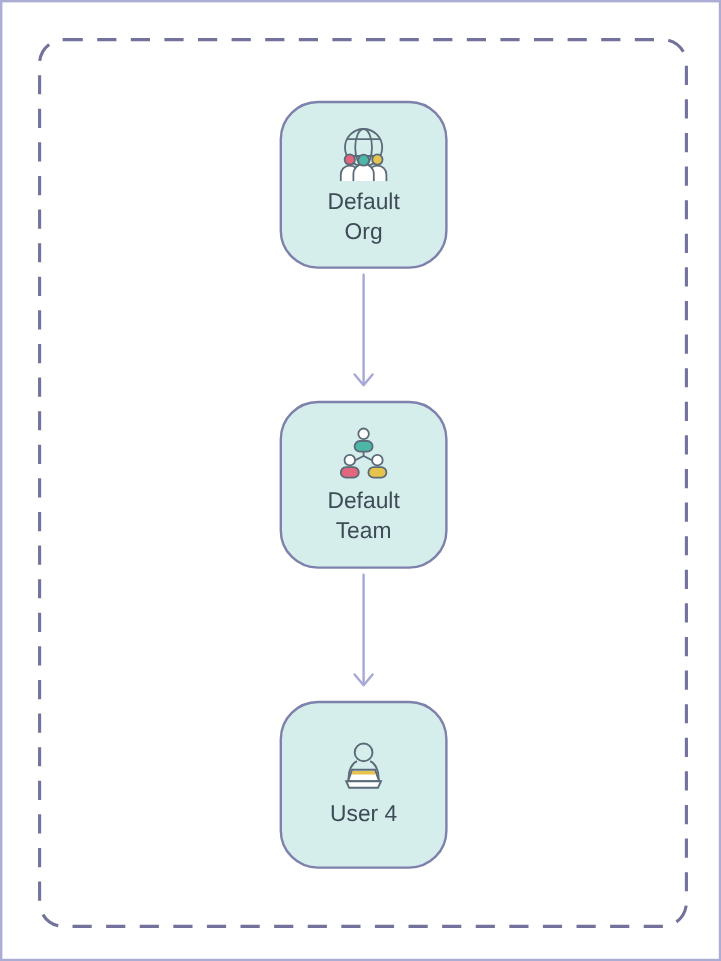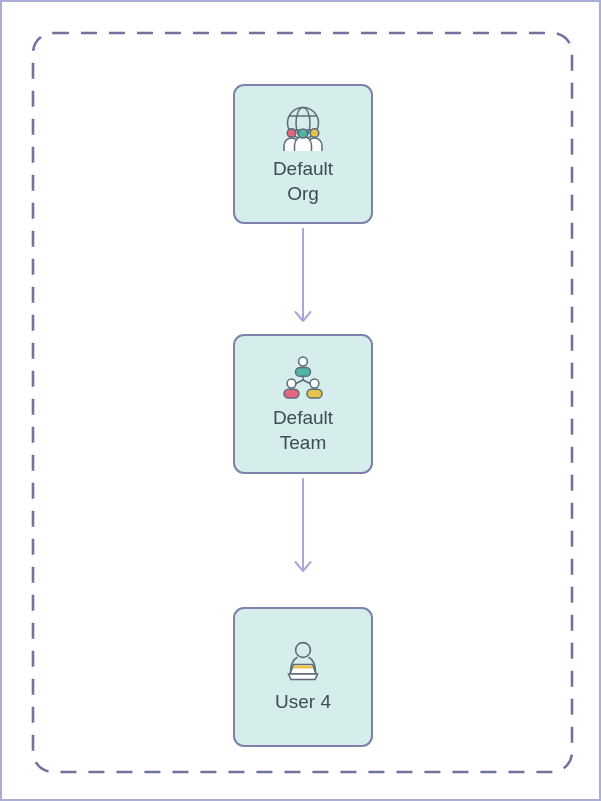--- a/index.html
+++ b/index.html
@@ -4,27 +4,27 @@
 <style>
   html,body{margin:0;padding:0;background:#ffffff;}
   .canvas{
     position:relative;width:601px;height:801px;box-sizing:border-box;
     background:#ffffff;border:2px solid #abadd4;overflow:hidden;
     font-family:"Liberation Sans",sans-serif;
   }
   .dashed-frame{position:absolute;left:0;top:0;width:601px;height:801px;pointer-events:none;}
   .node{
     position:absolute;left:231px;width:140px;height:140px;box-sizing:border-box;
-    background:#d5edeb;border:2px solid #7d81ab;border-radius:11px;
+    background:#d5edeb;border:2px solid #7d81ab;border-radius:32px;
     display:flex;flex-direction:column;align-items:center;justify-content:center;gap:5px;
     cursor:pointer;
   }
   .node-org{top:82px;}
   .node-team{top:332px;}
-  .node-user{top:582px;margin-top:23px;}
+  .node-user{top:582px;}
   .node-label{text-align:center;color:#3d4c56;font-size:19px;line-height:25px;}
   .node-label span{display:block;}
   .edge{position:absolute;left:289px;width:24px;height:100px;}
   .edge-1{top:224px;}
   .edge-2{top:474px;}
   .icon{display:block;}
 </style>
 </head>
 <body>
 

